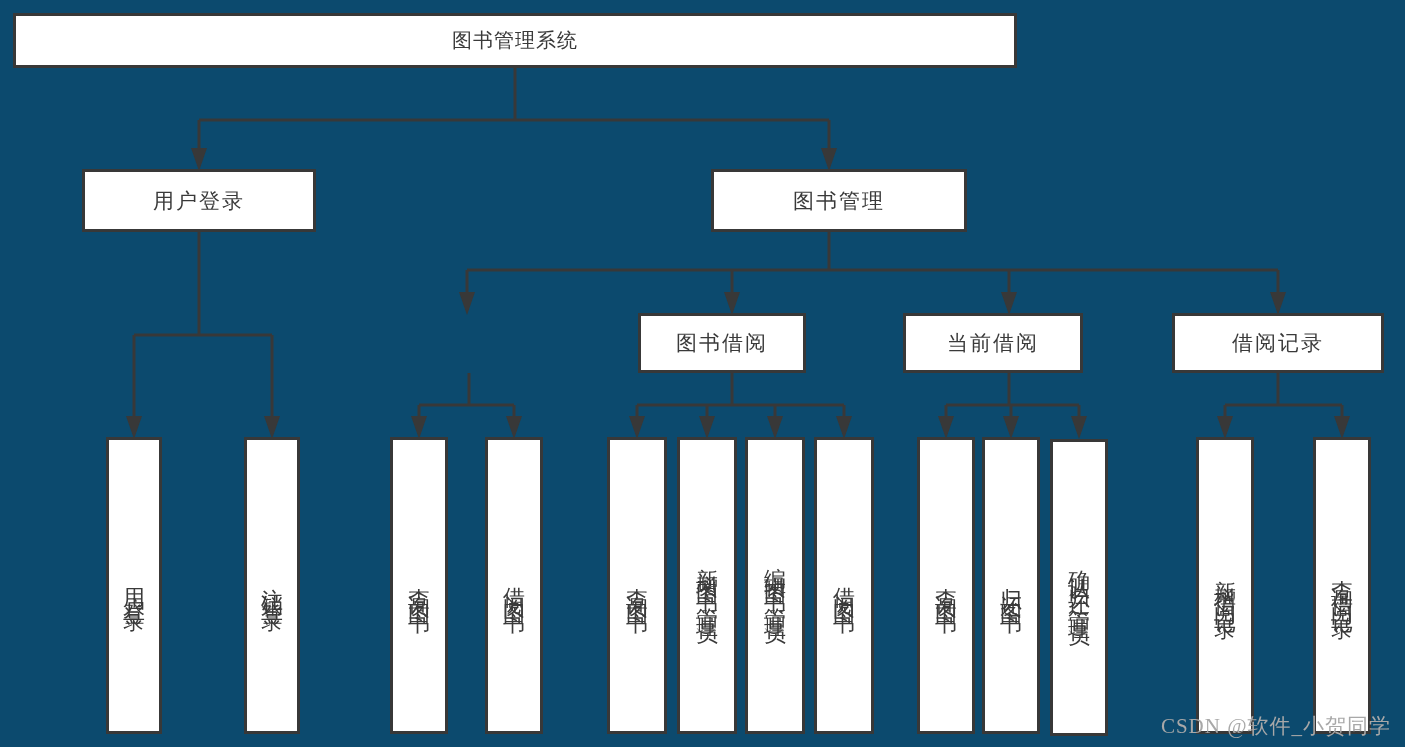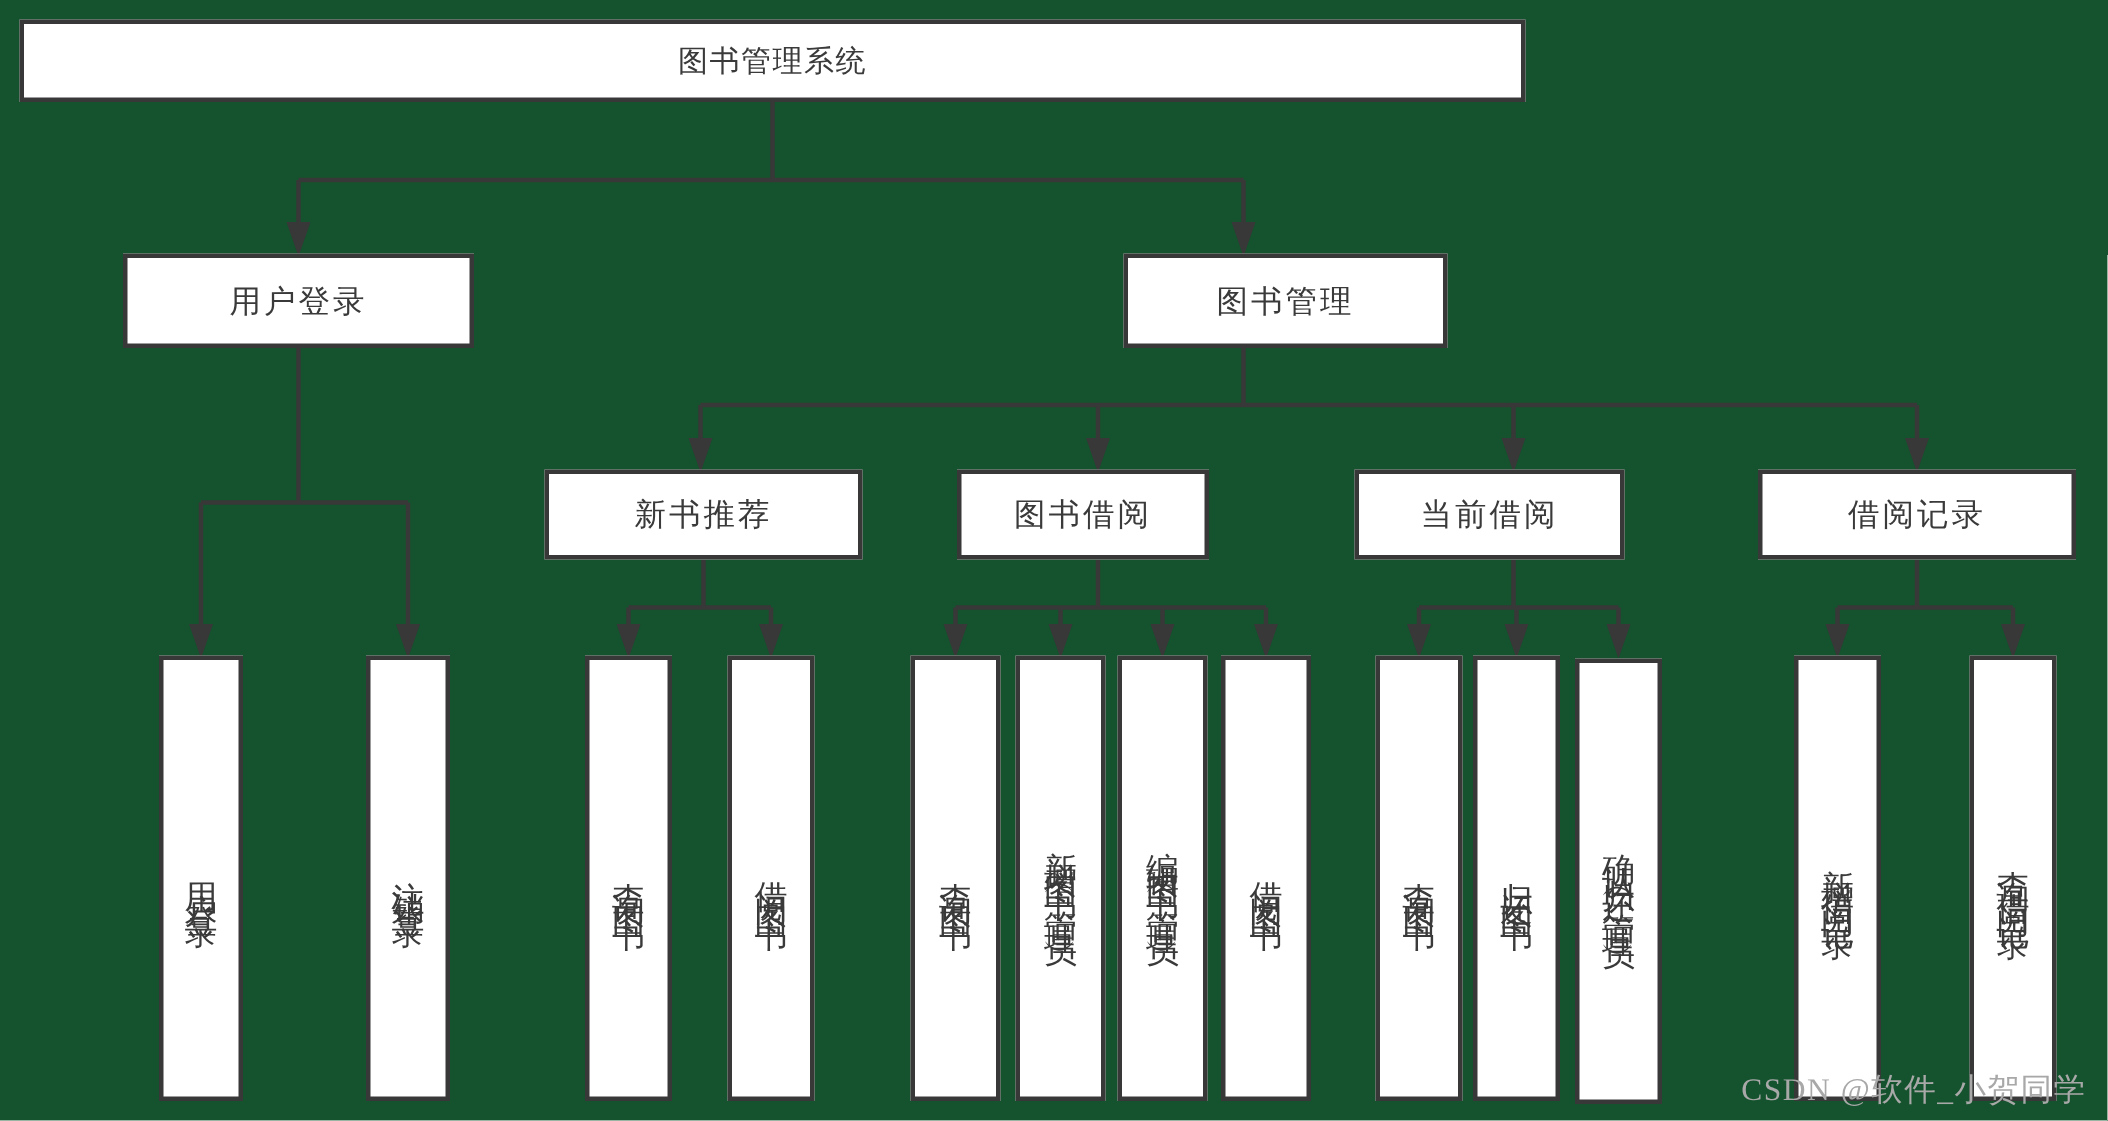--- a/index.html
+++ b/index.html
@@ -5,21 +5,21 @@
   html, body {
     margin: 0;
     padding: 0;
     background: #ffffff;
     font-family: "Liberation Sans", "DejaVu Sans", sans-serif;
   }
   #canvas {
     position: relative;
     width: 1405px;
     height: 747px;
-    background: #14532d;
+    background: #0c4a6e;
     overflow: hidden;
   }
   #connectors {
     position: absolute;
     left: 0; top: 0;
     width: 1405px; height: 747px;
     z-index: 1;
   }
   .box {
     position: absolute;
@@ -107,27 +107,24 @@
     </g>
   </svg>
 
   <div class="box root-box" style="left:13px;top:13px;width:1004px;height:55px">
     <span class="lbl">图书管理系统</span>
   </div>
 
   <div class="box l2-box" style="left:82px;top:169px;width:234px;height:63px">
     <span class="lbl">用户登录</span>
   </div>
-  <div class="box l2-box" style="left:749px;top:169px;width:216px;height:63px">
+  <div class="box l2-box" style="left:711px;top:169px;width:256px;height:63px">
     <span class="lbl">图书管理</span>
   </div>
 
-  <div class="box l3-box" style="left:363px;top:313px;width:212px;height:60px">
-    <span class="lbl">新书推荐</span>
-  </div>
   <div class="box l3-box" style="left:638px;top:313px;width:168px;height:60px">
     <span class="lbl">图书借阅</span>
   </div>
   <div class="box l3-box" style="left:903px;top:313px;width:180px;height:60px">
     <span class="lbl">当前借阅</span>
   </div>
   <div class="box l3-box" style="left:1172px;top:313px;width:212px;height:60px">
     <span class="lbl">借阅记录</span>
   </div>
 

